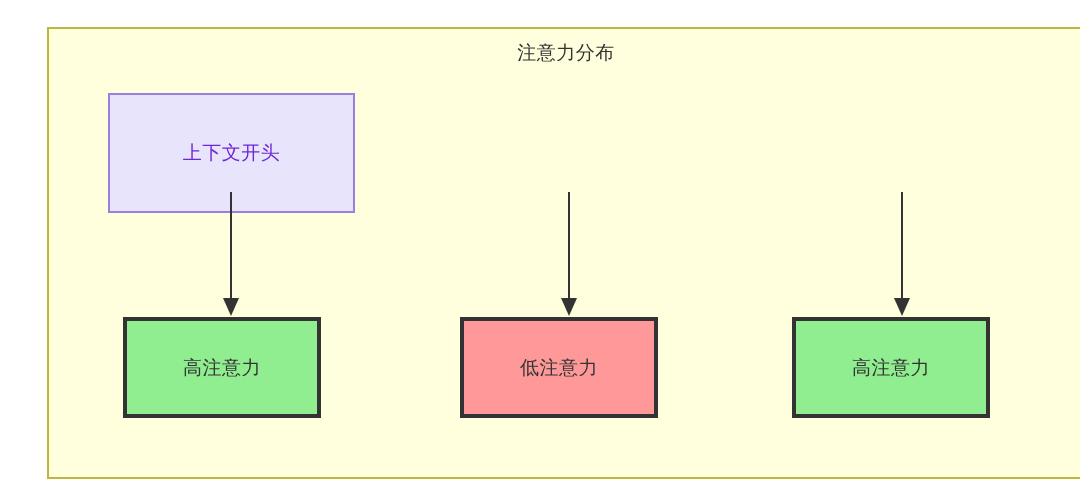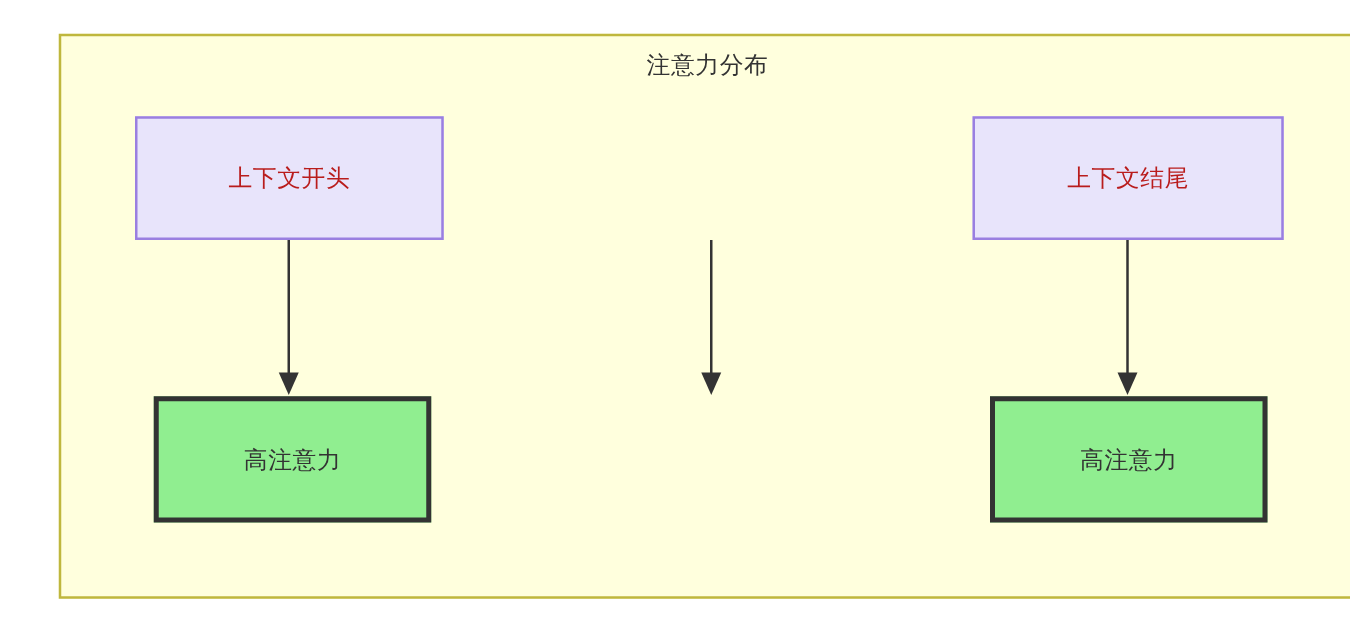--- a/index.html
+++ b/index.html
@@ -45,41 +45,41 @@
     color: #333333;
     letter-spacing: 0.5px;
     white-space: nowrap;
   }
 
   
   .ctx-node {
     position: absolute;
     top: 93px;
     width: 247px;
-    height: 99px;
+    height: 120px;
     background: #e8e4fb;
     border: 2px solid #9a7fe0;
     box-sizing: border-box;
     display: flex;
     align-items: center;
     justify-content: center;
     font-size: 19px;
-    color: #b91c1c;
+    color: #6d28d9;
     letter-spacing: 0.5px;
     white-space: nowrap;
   }
   .ctx-node.col1 { left: 88px; }
   .ctx-node.col2 { left: 428px; width: 243px; }
   .ctx-node.col3 { left: 758px; width: 249px; }
 
   
   .att-node {
     position: absolute;
     top: 317px;
-    width: 222px;
+    width: 198px;
     height: 101px;
     border: 4px solid #333333;
     box-sizing: border-box;
     display: flex;
     align-items: center;
     justify-content: center;
     font-size: 19px;
     color: #333333;
     letter-spacing: 0.5px;
     white-space: nowrap;
@@ -126,22 +126,22 @@
   <div class="att-node col1 fill-high">高注意力</div>
 
 
   <div class="edge col2">
     <svg width="22" height="125" viewBox="0 0 22 125" xmlns="http://www.w3.org/2000/svg">
       <line x1="11" y1="0" x2="11" y2="108" stroke="#333333" stroke-width="2"></line>
       <polygon points="11,124 3,106 19,106" fill="#333333"></polygon>
     </svg>
   </div>
 
+  <div class="att-node col2 fill-low">低注意力</div>
 
-  <div class="ctx-node col3">上下文结尾</div>
 
   <div class="edge col3">
     <svg width="22" height="125" viewBox="0 0 22 125" xmlns="http://www.w3.org/2000/svg">
       <line x1="11" y1="0" x2="11" y2="108" stroke="#333333" stroke-width="2"></line>
       <polygon points="11,124 3,106 19,106" fill="#333333"></polygon>
     </svg>
   </div>
 
   <div class="att-node col3 fill-high">高注意力</div>
 

